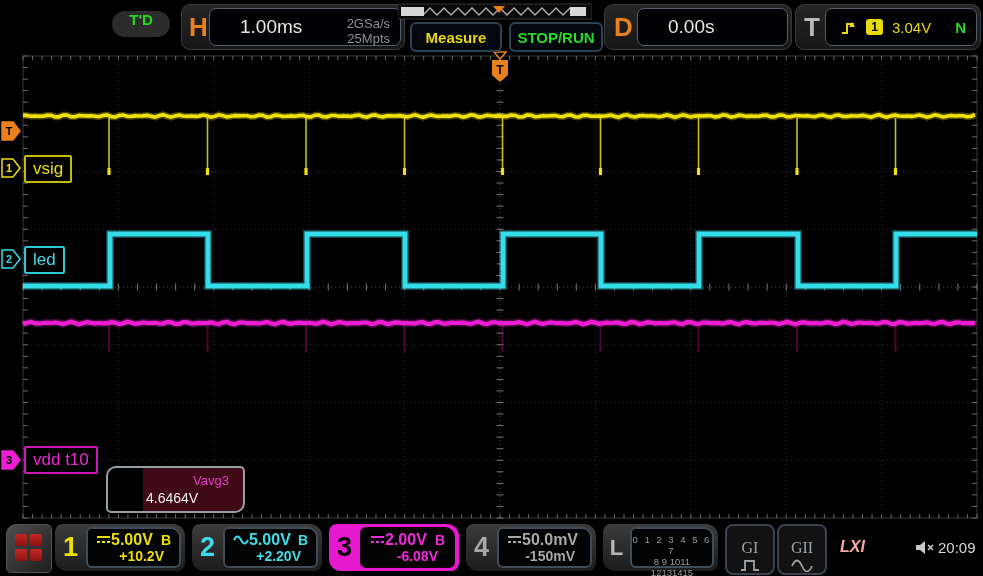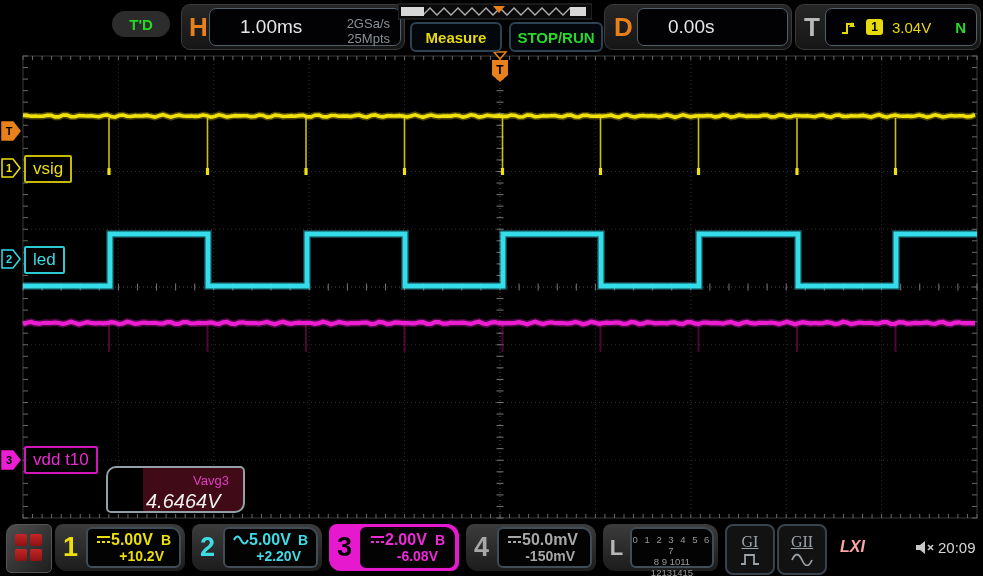--- a/index.html
+++ b/index.html
@@ -4,21 +4,21 @@
 <style>
   html,body{margin:0;padding:0;background:#000;}
   .screen{position:relative;width:983px;height:576px;background:#000;overflow:hidden;
           font-family:"Liberation Sans",sans-serif;-webkit-font-smoothing:antialiased;}
   .abs{position:absolute;}
 
   
   .logo{left:8px;top:6px;font-family:"Liberation Serif",serif;font-weight:bold;
         font-size:29px;color:#f2d90a;letter-spacing:1px;}
   .td-pill{left:112px;top:11px;width:58px;height:26px;background:#2c2c2c;border-radius:13px;
-           display:flex;align-items:center;justify-content:center;color:#24d824;
+           display:flex;justify-content:center;color:#24d824;
            font-weight:bold;font-size:15px;}
   .group{background:linear-gradient(#262626,#161616);border:1px solid #3a3a3a;border-radius:9px;}
   .grp-label{font-weight:bold;font-size:26px;line-height:44px;}
   .ibox{position:absolute;top:3px;bottom:3px;background:#020204;border:1px solid #525e68;
         border-radius:7px;display:flex;align-items:center;}
   .btn{background:#04070c;border:2px solid #2e4252;border-radius:6px;display:flex;
        align-items:center;justify-content:center;font-weight:bold;font-size:15px;cursor:pointer;}
   .h-group{left:181px;top:4px;width:222px;height:44px;}
   .d-group{left:604px;top:4px;width:186px;height:44px;}
   .t-group{left:795px;top:4px;width:184px;height:44px;}
@@ -32,21 +32,21 @@
   
   .chan-label{background:rgba(0,0,0,.88);border:2px solid;border-radius:2px;
               padding:1px 7px 2px 7px;font-size:17px;line-height:21px;}
   .lbl1{border-color:#c6ba08;color:#ecdf0a;}
   .lbl2{border-color:#2cc9d4;color:#3fdce8;}
   .lbl3{border-color:#d018b8;color:#ee28d4;}
   .meas-pop{left:106px;top:466px;width:135px;height:43px;border:2px solid #93a0a6;
             border-radius:10px 5px 10px 5px;
             background:linear-gradient(90deg,#000 0,#000 26%,#400a16 26%,#400a16 100%);}
   .meas-pop .name{position:absolute;left:38px;top:5px;color:#e23cc8;font-size:13px;margin-left:47px;}
-  .meas-pop .val{position:absolute;left:38px;top:22px;color:#f0f0f0;font-size:20px;font-style:italic;}
+  .meas-pop .val{position:absolute;left:38px;top:22px;color:#f0f0f0;font-size:14px;}
 
   
   .menu-btn{left:6px;top:524px;width:44px;height:47px;border-radius:10px 5px 5px 5px;
             background:linear-gradient(135deg,#4e4e4e,#1e1e1e);border:1px solid #555;cursor:pointer;}
   .menu-grid{position:absolute;left:8px;top:9px;width:26px;height:26px;display:grid;
              grid-template-columns:12px 12px;grid-template-rows:12px 12px;gap:3px;}
   .menu-grid div{background:linear-gradient(#c62626,#8c1212);border-radius:2px;}
   .chan{top:524px;width:130px;height:47px;border-radius:8px 12px 8px 12px;
         background:linear-gradient(#3c3c3c,#1c1c1c);cursor:pointer;}
   .chan .num{position:absolute;left:0;top:0;width:31px;height:47px;display:flex;align-items:center;
@@ -60,21 +60,21 @@
   .row1 .bw{margin-left:auto;font-size:14px;font-weight:bold;}
   .row2{text-align:right;padding-right:15px;font-size:14px;font-weight:600;margin-top:-1px;}
   .c1{color:#ecdf0a;} .c2{color:#3fdce8;} .c3{color:#f02ad8;} .c4{color:#a8a8a8;}
   .lbox .inner{left:27px;}
   .lbox .num{width:27px;font-size:22px;color:#b8b8b8;}
   .ldigits{color:#9a9a9a;font-size:9.5px;text-align:center;line-height:11px;padding-top:5px;
            font-family:"Liberation Sans",sans-serif;}
   .ldigits .r1{letter-spacing:2px;}
   .gen-btn{top:524px;width:46px;height:47px;background:#121212;border:2px solid #39434e;
            border-radius:8px;text-align:center;cursor:pointer;}
-  .gen-btn .gl{font-family:"Liberation Serif",serif;color:#9aa2aa;font-size:16px;line-height:20px;margin-top:6px;text-decoration:underline;}
+  .gen-btn .gl{font-family:"Liberation Serif",serif;color:#9aa2aa;font-size:16px;line-height:20px;margin-top:12px;}
   .lxi{left:840px;top:538px;color:#fca5a5;font-weight:bold;font-style:italic;font-size:16px;}
   .clock{left:938px;top:539px;color:#d6d6d6;font-size:15px;}
 </style>
 </head>
 <body>
 
 <div class="screen">
 
   <svg class="abs" id="scope-svg" width="983" height="576" viewBox="0 0 983 576" style="left:0;top:0">
       <rect x="23" y="56" width="954" height="462" fill="none" stroke="#3a3a3a" stroke-width="1"></rect>

